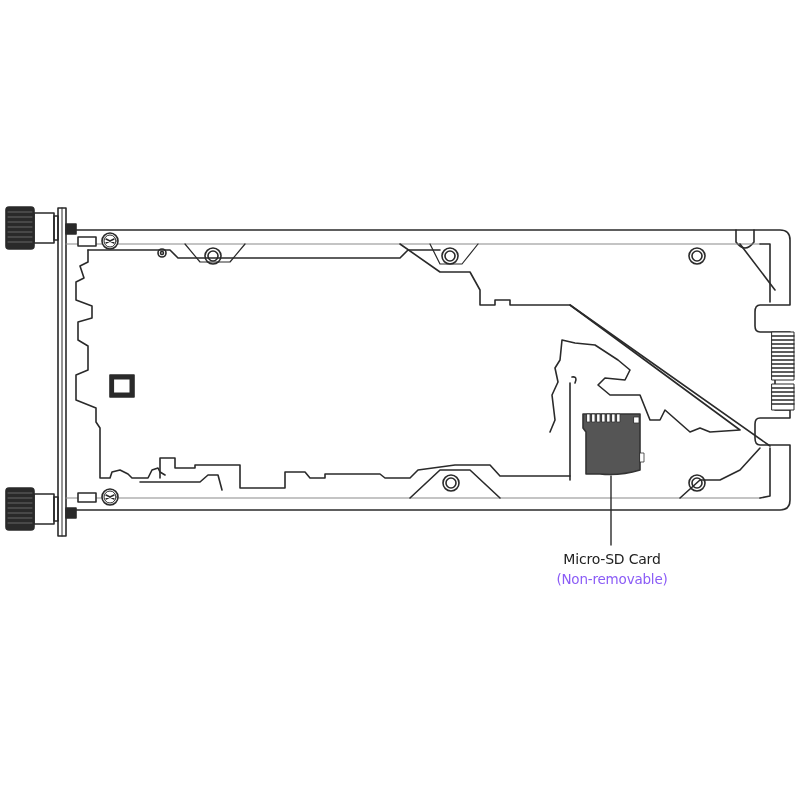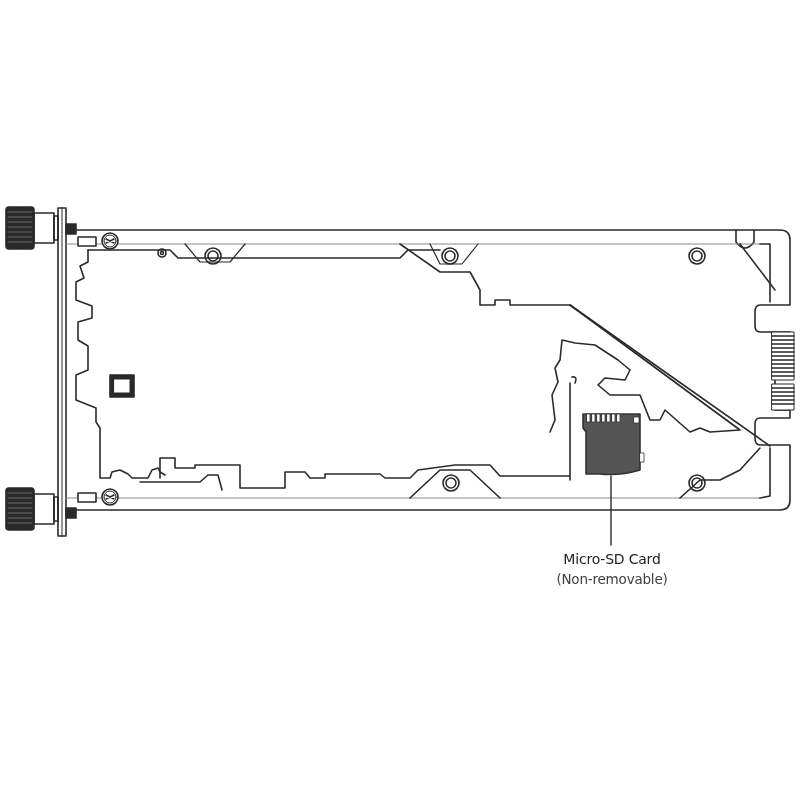--- a/index.html
+++ b/index.html
@@ -7,21 +7,21 @@
     .stage { position: absolute; left: 0; top: 0; width: 800px; height: 800px; }
     svg.diagram { position: absolute; left: 0; top: 0; }
     .label {
       position: absolute;
       left: 512px; width: 200px;
       text-align: center;
       font-family: "DejaVu Sans", sans-serif;
       color: #222222;
     }
     .label-title { top: 551px; font-size: 14px; letter-spacing: -0.2px; }
-    .label-sub { top: 571px; font-size: 13.5px; color: #404040; letter-spacing: -0.2px; }
+    .label-sub { top: 571px; font-size: 13.5px; color: #8b5cf6; letter-spacing: -0.2px; }
   </style>
 </head>
 <body>
 
 <div class="stage">
   <svg class="diagram" width="800" height="800" viewBox="0 0 800 800" fill="none" stroke="#2a2a2a" stroke-width="1.6" stroke-linejoin="round" stroke-linecap="round">
 
     <g>
       <rect x="6" y="207" width="28" height="42" rx="3" fill="#2a2a2a" stroke="#2a2a2a"></rect>
       <g stroke="#777" stroke-width="0.8">

